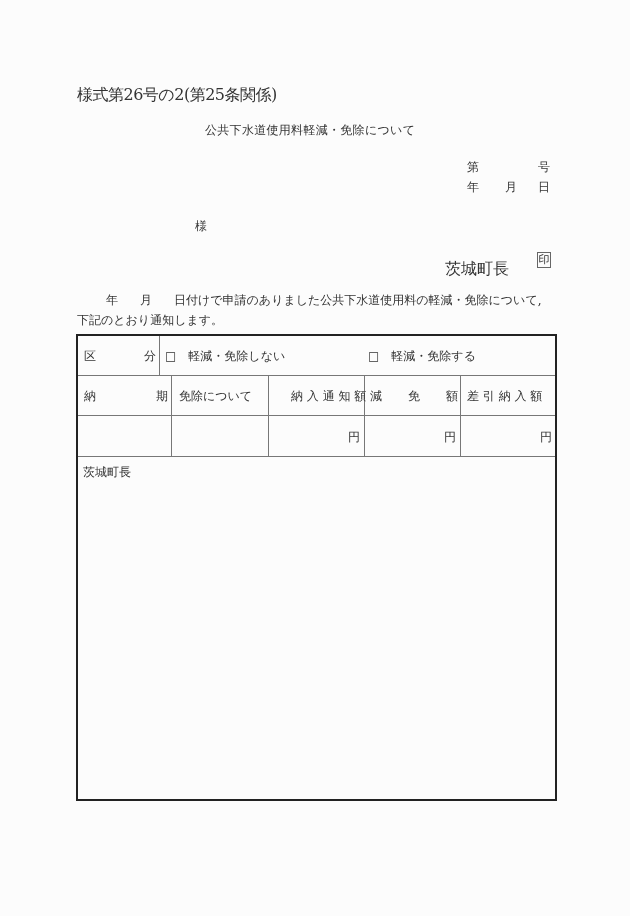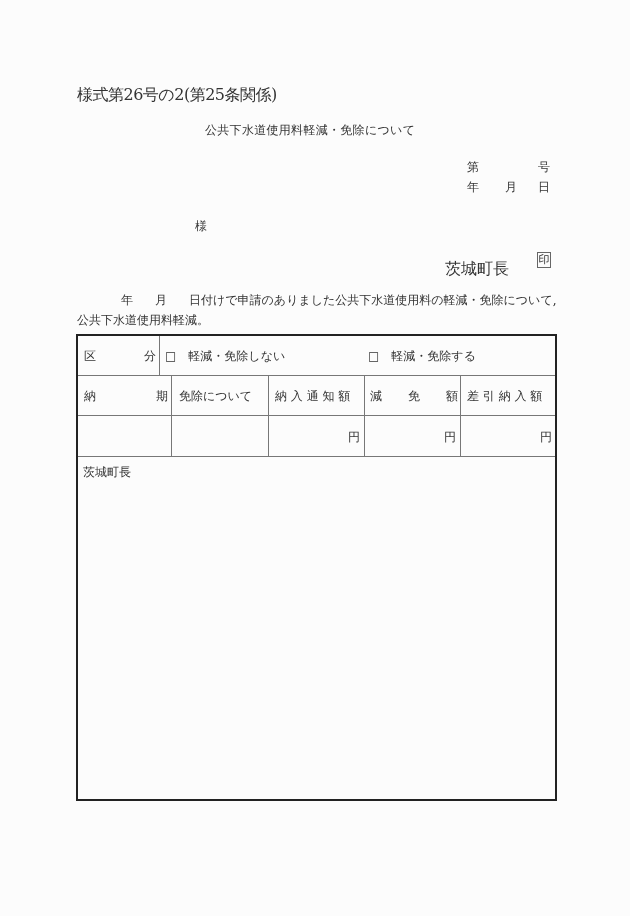--- a/index.html
+++ b/index.html
@@ -16,21 +16,21 @@
   .form-label { left: 77px; top: 85px; font-size: 16px; letter-spacing: -0.5px; }
   .doc-title { left: 205px; top: 122px; font-size: 12px; letter-spacing: 0.3px; }
   .num-row { top: 159px; font-size: 12px; }
   .date-row { top: 179px; font-size: 12px; }
   .addressee { left: 195px; top: 218px; font-size: 12px; }
   .issuer { left: 445px; top: 259px; font-size: 16px; }
   .seal {
     left: 537px; top: 252px; width: 12px; height: 14px;
     border: 1px solid #666; font-size: 11px; line-height: 14px; text-align: center;
   }
-  .body-line1 { left: 86px; top: 292px; font-size: 12px; }
+  .body-line1 { left: 71px; top: 292px; font-size: 12px; }
   .body-line2 { left: 77px; top: 312px; font-size: 12px; }
 
   .tbl {
     position: absolute; left: 76px; top: 334px;
     width: 477px; height: 463px;
     border: 2px solid #222;
   }
   .hline { position: absolute; left: 0; right: 0; height: 0; border-top: 1px solid #777; }
   .vline { position: absolute; width: 0; border-left: 1px solid #777; }
   .cell-text { position: absolute; font-size: 12px; white-space: nowrap; }
@@ -48,21 +48,21 @@
 <div class="abs date-row" style="left:538px">日</div>
 
 <div class="abs addressee">様</div>
 
 <div class="abs issuer">茨城町長</div>
 <div class="abs seal">印</div>
 
 <div class="abs body-line1">
   <span style="display:inline-block; width:35px"></span><span>年</span><span style="display:inline-block; width:22px"></span><span>月</span><span style="display:inline-block; width:22px"></span><span>日付けで申請のありました公共下水道使用料の軽減・免除について,</span>
 </div>
-<div class="abs body-line2">公共下水道使用料軽減。</div>
+<div class="abs body-line2">下記のとおり通知します。</div>
 
 <div class="tbl">
   <div class="hline" style="top:39px"></div>
   <div class="hline" style="top:79px"></div>
   <div class="hline" style="top:120px"></div>
 
   <div class="vline" style="left:81px; top:0; height:39px"></div>
 
   <div class="vline" style="left:93px; top:39px; height:81px"></div>
   <div class="vline" style="left:190px; top:39px; height:81px"></div>
@@ -75,21 +75,21 @@
   <div class="cell-text" style="left:87px; top:12px">
     <span>□</span><span style="display:inline-block; width:12px"></span><span>軽減・免除しない</span>
   </div>
   <div class="cell-text" style="left:290px; top:12px">
     <span>□</span><span style="display:inline-block; width:12px"></span><span>軽減・免除する</span>
   </div>
 
   <div class="cell-text" style="left:6px; top:52px">納</div>
   <div class="cell-text" style="left:78px; top:52px">期</div>
   <div class="cell-text" style="left:101px; top:52px">免除について</div>
-  <div class="cell-text" style="left:197px; top:52px">納 入 通 知 額</div>
+  <div class="cell-text" style="left:213px; top:52px">納 入 通 知 額</div>
   <div class="cell-text" style="left:292px; top:52px">減</div>
   <div class="cell-text" style="left:330px; top:52px">免</div>
   <div class="cell-text" style="left:368px; top:52px">額</div>
   <div class="cell-text" style="left:389px; top:52px">差 引 納 入 額</div>
 
   <div class="cell-text" style="left:5px; top:84px; width:86px; height:34px"></div>
   <div class="cell-text" style="left:96px; top:84px; width:92px; height:34px"></div>
   <div class="cell-text" style="left:270px; top:93px">円</div>
   <div class="cell-text" style="left:366px; top:93px">円</div>
   <div class="cell-text" style="left:462px; top:93px">円</div>

